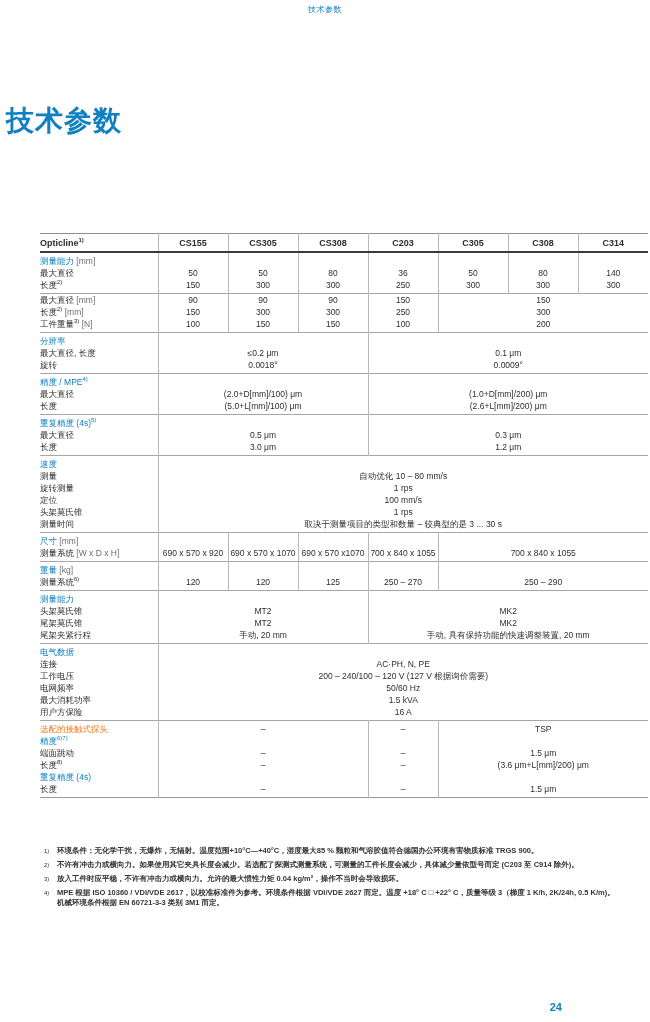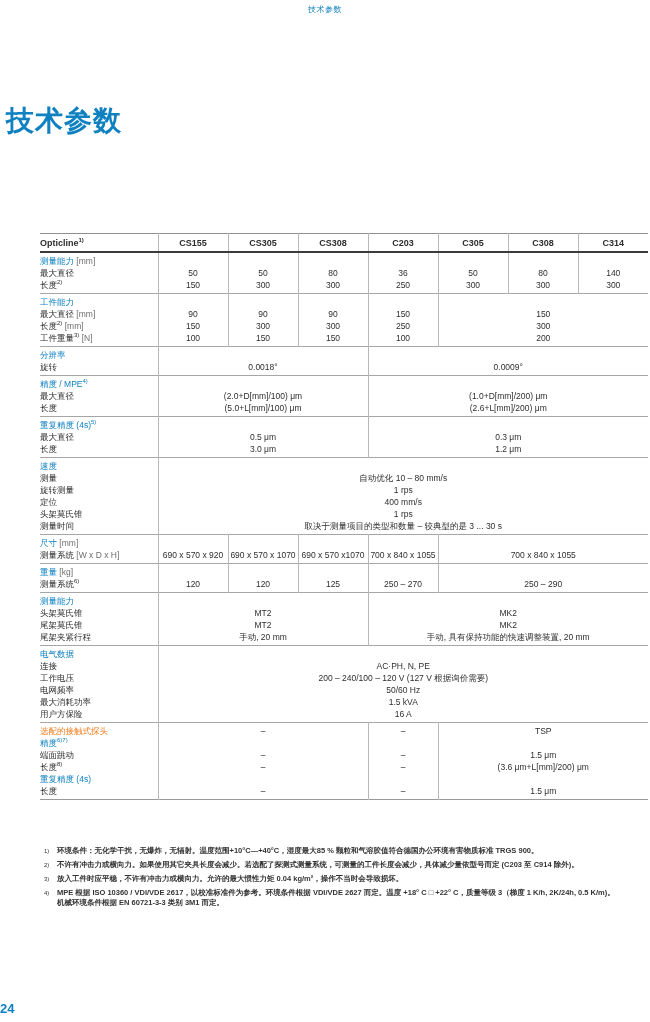--- a/index.html
+++ b/index.html
@@ -37,22 +37,22 @@
   .unit{color:#6e6e6e;}
   sup.fn{font-size:6px;vertical-align:super;line-height:0;}
   .footnotes{
     position:absolute;top:846px;left:44px;width:586px;
     font-size:7.5px;line-height:10px;color:#333;
   }
   .footnote{display:flex;margin-bottom:4px;}
   .fn-marker{flex:0 0 13px;font-size:6px;vertical-align:super;padding-top:0px;}
   .fn-text{flex:1;font-weight:bold;}
   .page-number{
-    position:absolute;top:1001px;left:0;width:562px;text-align:left;
-    font-size:13px;font-weight:bold;
+    position:absolute;top:1001px;left:0;width:562px;text-align:right;
+    font-size:11px;font-weight:bold;
   }
 </style>
 </head>
 <body>
 
 <div class="running-header blue">技术参数</div>
 
 <h1 class="doc-title blue" style="margin:0;">技术参数</h1>
 
 <div class="specs-wrap">
@@ -105,28 +105,20 @@
           <td class="v">150</td>
           <td class="v">300</td>
           <td class="v">300</td>
           <td class="v">250</td>
           <td class="v">300</td>
           <td class="v">300</td>
           <td class="v">300</td>
         </tr>
       </tbody>
       <tbody>
-        <tr class="sec-row">
-          <td class="lbl"><span class="blue">工件能力</span></td>
-          <td class="v"></td>
-          <td class="v"></td>
-          <td class="v"></td>
-          <td class="v"></td>
-          <td class="v" colspan="3"></td>
-        </tr>
         <tr>
           <td class="lbl"><span class="">最大直径<span class="unit"> [mm]</span></span></td>
           <td class="v">90</td>
           <td class="v">90</td>
           <td class="v">90</td>
           <td class="v">150</td>
           <td class="v" colspan="3">150</td>
         </tr>
         <tr>
           <td class="lbl"><span class="">长度<sup class="fn">2)</sup><span class="unit"> [mm]</span></span></td>
@@ -145,20 +137,25 @@
           <td class="v" colspan="3">200</td>
         </tr>
       </tbody>
       <tbody>
         <tr class="sec-row">
           <td class="lbl"><span class="blue">分辨率</span></td>
           <td class="v" colspan="3"></td>
           <td class="v" colspan="4"></td>
         </tr>
         <tr>
+          <td class="lbl"><span class="">最大直径, 长度</span></td>
+          <td class="v" colspan="3">≤0.2 μm</td>
+          <td class="v" colspan="4">0.1 μm</td>
+        </tr>
+        <tr>
           <td class="lbl"><span class="">旋转</span></td>
           <td class="v" colspan="3">0.0018°</td>
           <td class="v" colspan="4">0.0009°</td>
         </tr>
       </tbody>
       <tbody>
         <tr class="sec-row">
           <td class="lbl"><span class="blue">精度 / MPE<sup class="fn">4)</sup></span></td>
           <td class="v" colspan="3"></td>
           <td class="v" colspan="4"></td>
@@ -199,21 +196,21 @@
         <tr>
           <td class="lbl"><span class="">测量</span></td>
           <td class="v" colspan="7">自动优化 10 – 80 mm/s</td>
         </tr>
         <tr>
           <td class="lbl"><span class="">旋转测量</span></td>
           <td class="v" colspan="7">1 rps</td>
         </tr>
         <tr>
           <td class="lbl"><span class="">定位</span></td>
-          <td class="v" colspan="7">400 mm/s</td>
+          <td class="v" colspan="7">100 mm/s</td>
         </tr>
         <tr>
           <td class="lbl"><span class="">头架莫氏锥</span></td>
           <td class="v" colspan="7">1 rps</td>
         </tr>
         <tr>
           <td class="lbl"><span class="">测量时间</span></td>
           <td class="v" colspan="7">取决于测量项目的类型和数量  –  较典型的是 3 ... 30 s</td>
         </tr>
       </tbody>

